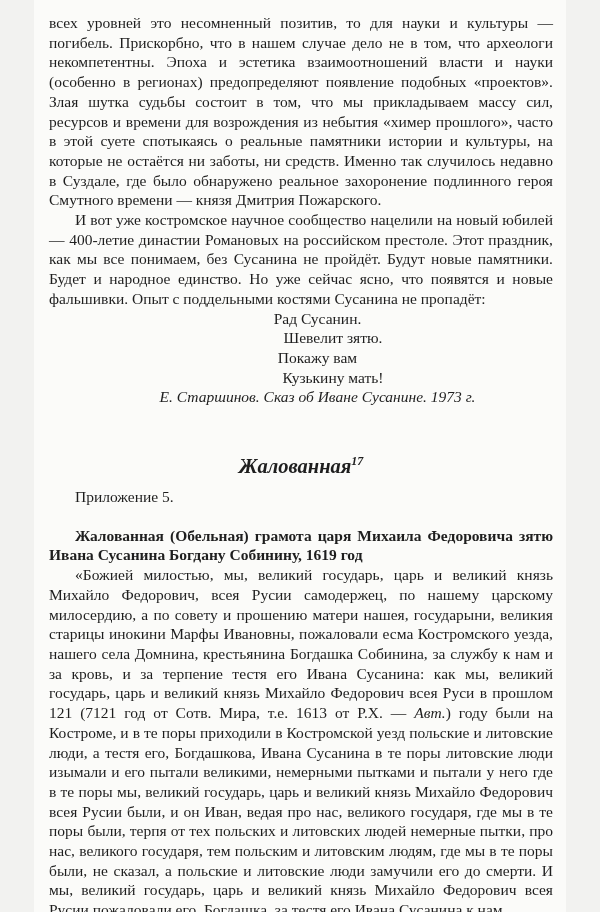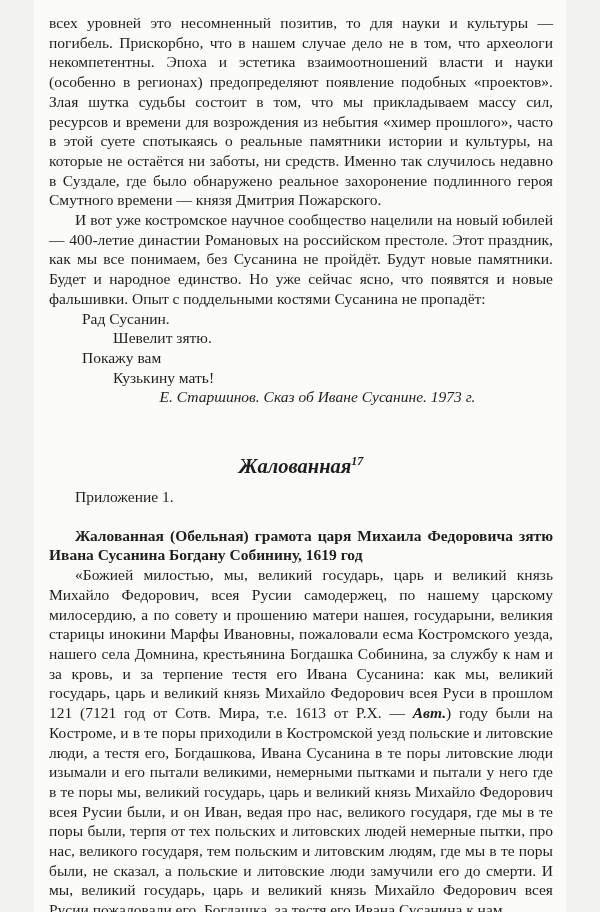--- a/index.html
+++ b/index.html
@@ -30,21 +30,21 @@
   }
   .bold {
     font-weight: bold;
     margin-top: 19px;
   }
   .verse-block {
     margin: 0;
   }
   .verse-line {
     padding-left: 33px;
-    text-align: left;
+    text-align: center;
   }
   .verse-line.level2 {
     padding-left: 64px;
   }
   .verse-attribution {
     padding-left: 33px;
     font-style: italic;
     text-align: center;
   }
   .appendix-heading {
@@ -55,21 +55,20 @@
     font-weight: bold;
     font-style: italic;
   }
   .appendix-heading sup {
     font-size: 12px;
     line-height: 0;
     vertical-align: super;
   }
   .charter-author-note {
     font-style: italic;
-    font-weight: bold;
   }
   .page-number {
     position: absolute;
     left: 0;
     right: 0;
     bottom: 13px;
     text-align: center;
     font-size: 15.5px;
   }
 </style>
@@ -87,21 +86,21 @@
     <div class="verse-line level2">Шевелит зятю.</div>
     <div class="verse-line level1">Покажу вам</div>
     <div class="verse-line level2">Кузькину мать!</div>
     <div class="verse-attribution">Е. Старшинов. Сказ об Иване Сусанине. 1973 г.</div>
   </div>
 
   <h1 class="appendix-heading">
     <span>Жалованная</span><sup>17</sup>
   </h1>
 
-  <p class="body-text indent">Приложение 1.</p>
+  <p class="body-text indent">Приложение 5.</p>
 
   <p class="body-text indent bold">Жалованная (Обельная) грамота царя Михаила Федоровича зятю Ивана Сусанина Богдану Собинину, 1619 год</p>
 
   <p class="body-text indent">
     <span>«Божией милостью, мы, великий государь, царь и великий князь Михайло Федорович, всея Русии самодержец, по нашему царскому милосердию, а по совету и прошению матери нашея, государыни, великия старицы инокини Марфы Ивановны, пожаловали есма Костромского уезда, нашего села Домнина, крестьянина Богдашка Собинина, за службу к нам и за кровь, и за терпение тестя его Ивана Сусанина: как мы, великий государь, царь и великий князь Михайло Федорович всея Руси в прошлом 121 (7121 год от Сотв. Мира, т.е. 1613 от Р.Х. — </span><span class="charter-author-note">Авт.</span><span>) году были на Костроме, и в те поры приходили в Костромской уезд польские и литовские люди, а тестя его, Богдашкова, Ивана Сусанина в те поры литовские люди изымали и его пытали великими, немерными пытками и пытали у него где в те поры мы, великий государь, царь и великий князь Михайло Федорович всея Русии были, и он Иван, ведая про нас, великого государя, где мы в те поры были, терпя от тех польских и литовских людей немерные пытки, про нас, великого государя, тем польским и литовским людям, где мы в те поры были, не сказал, а польские и литовские люди замучили его до смерти. И мы, великий государь, царь и великий князь Михайло Федорович всея Русии пожаловали его, Богдашка, за тестя его Ивана Сусанина к нам</span>
   </p>
 
 
 </main>
 

